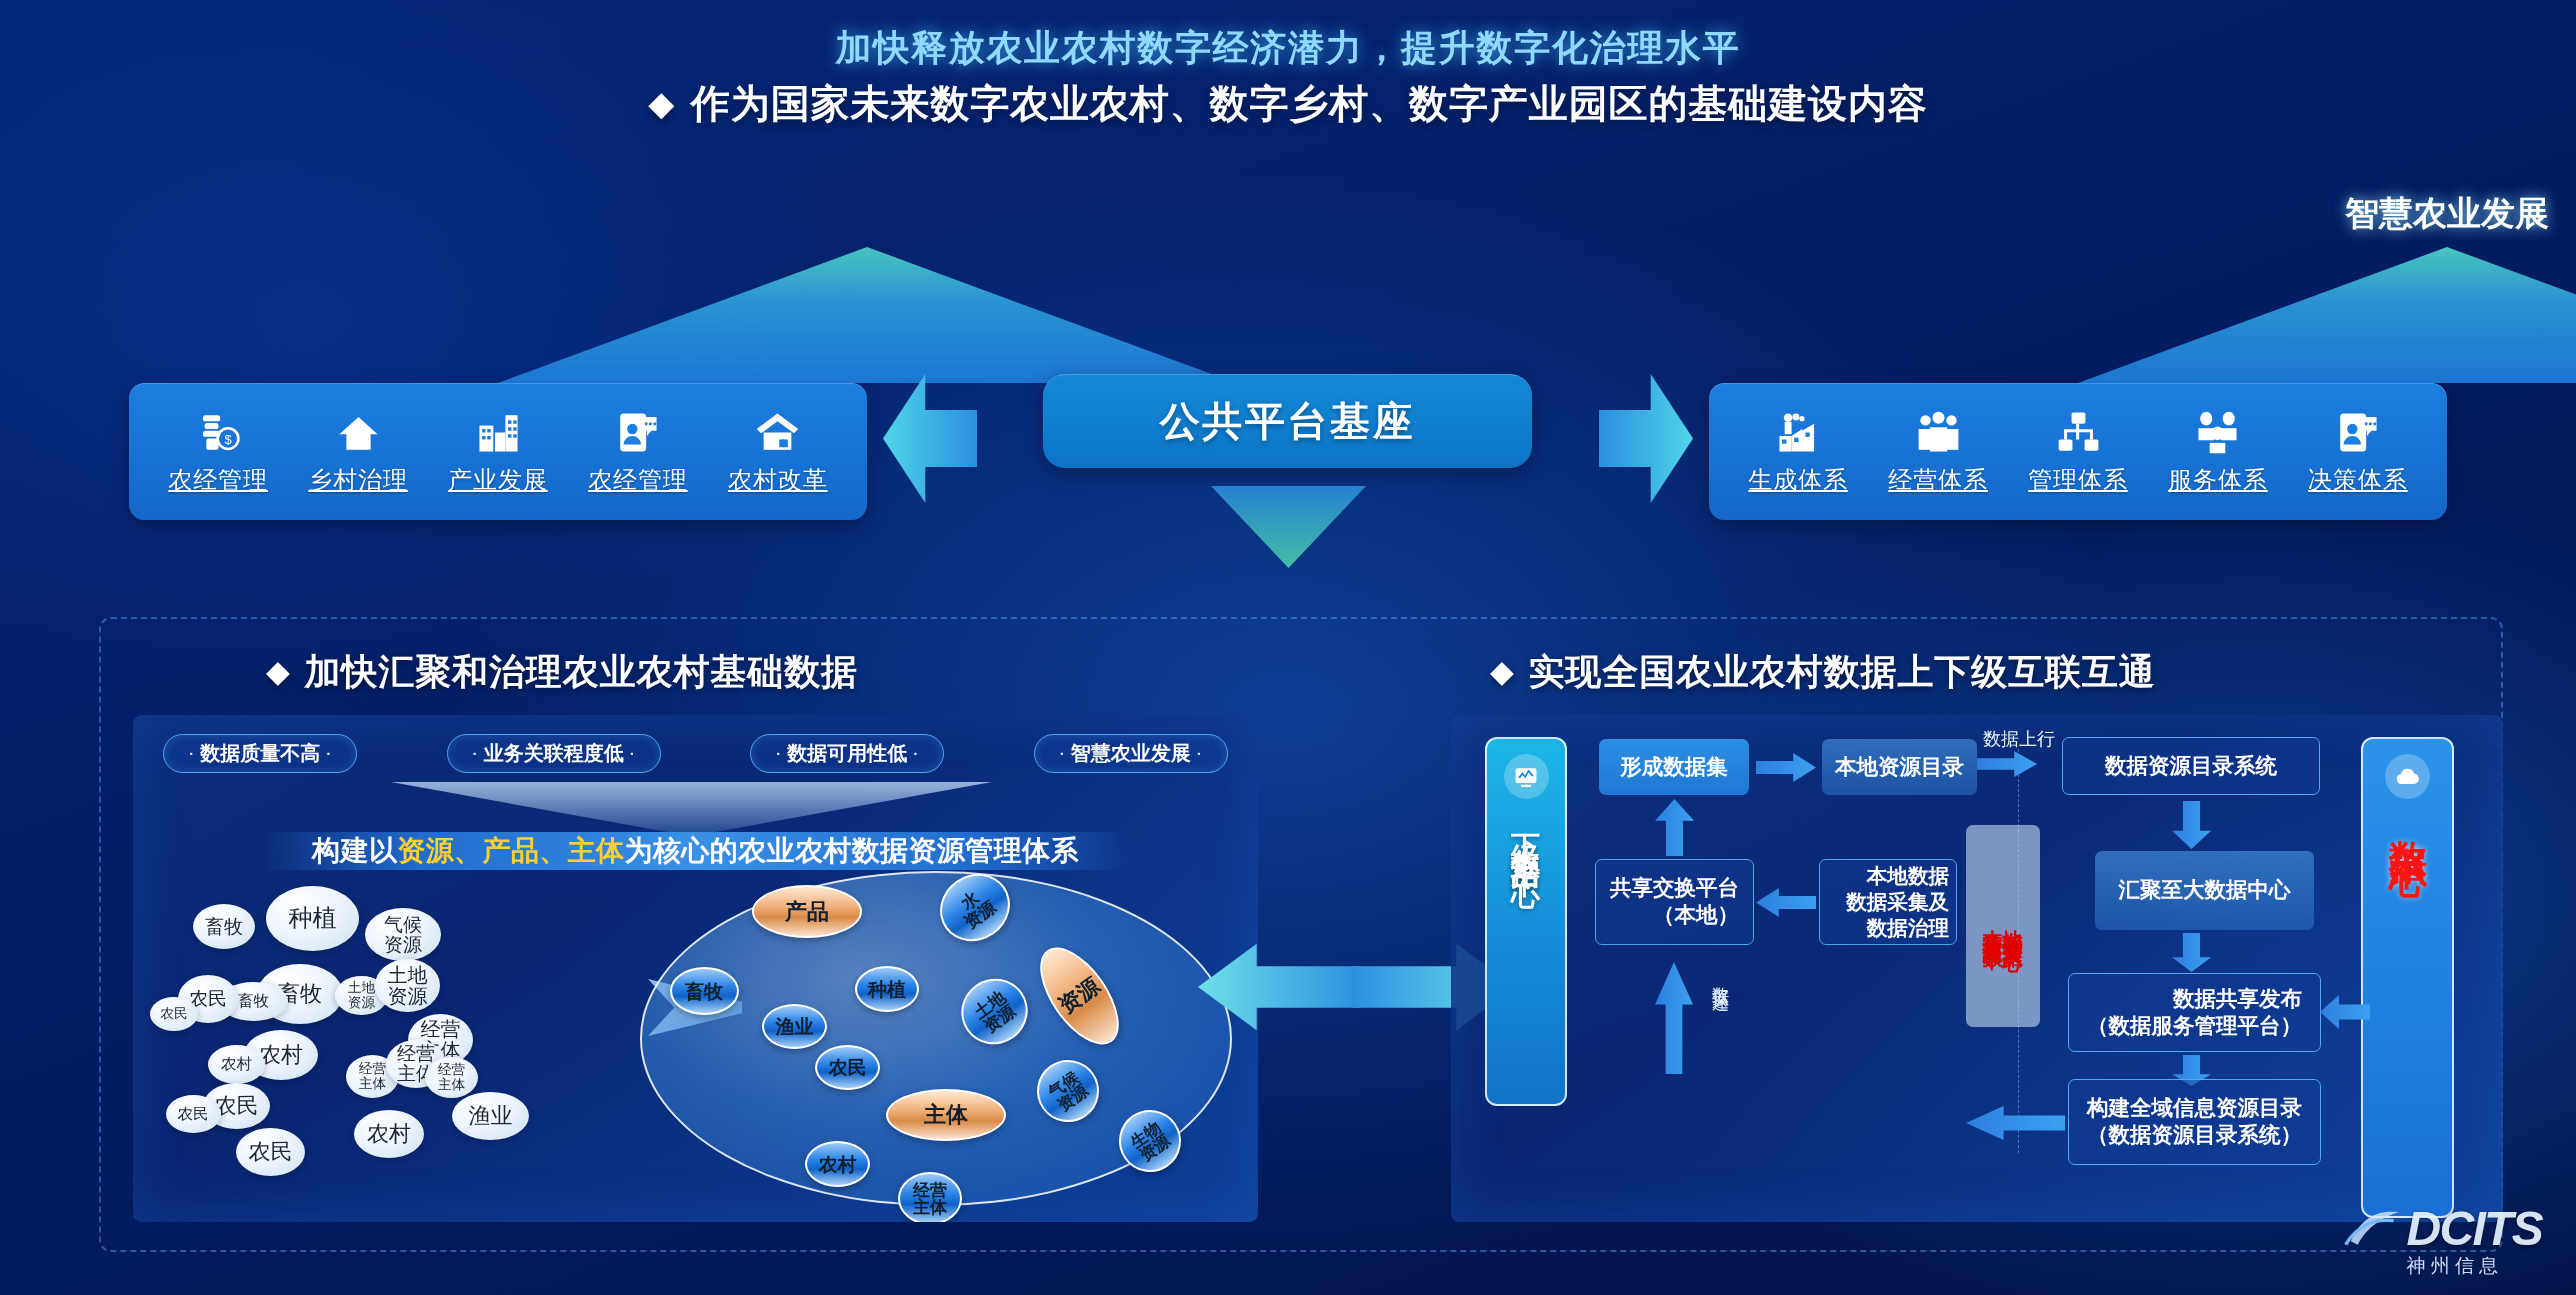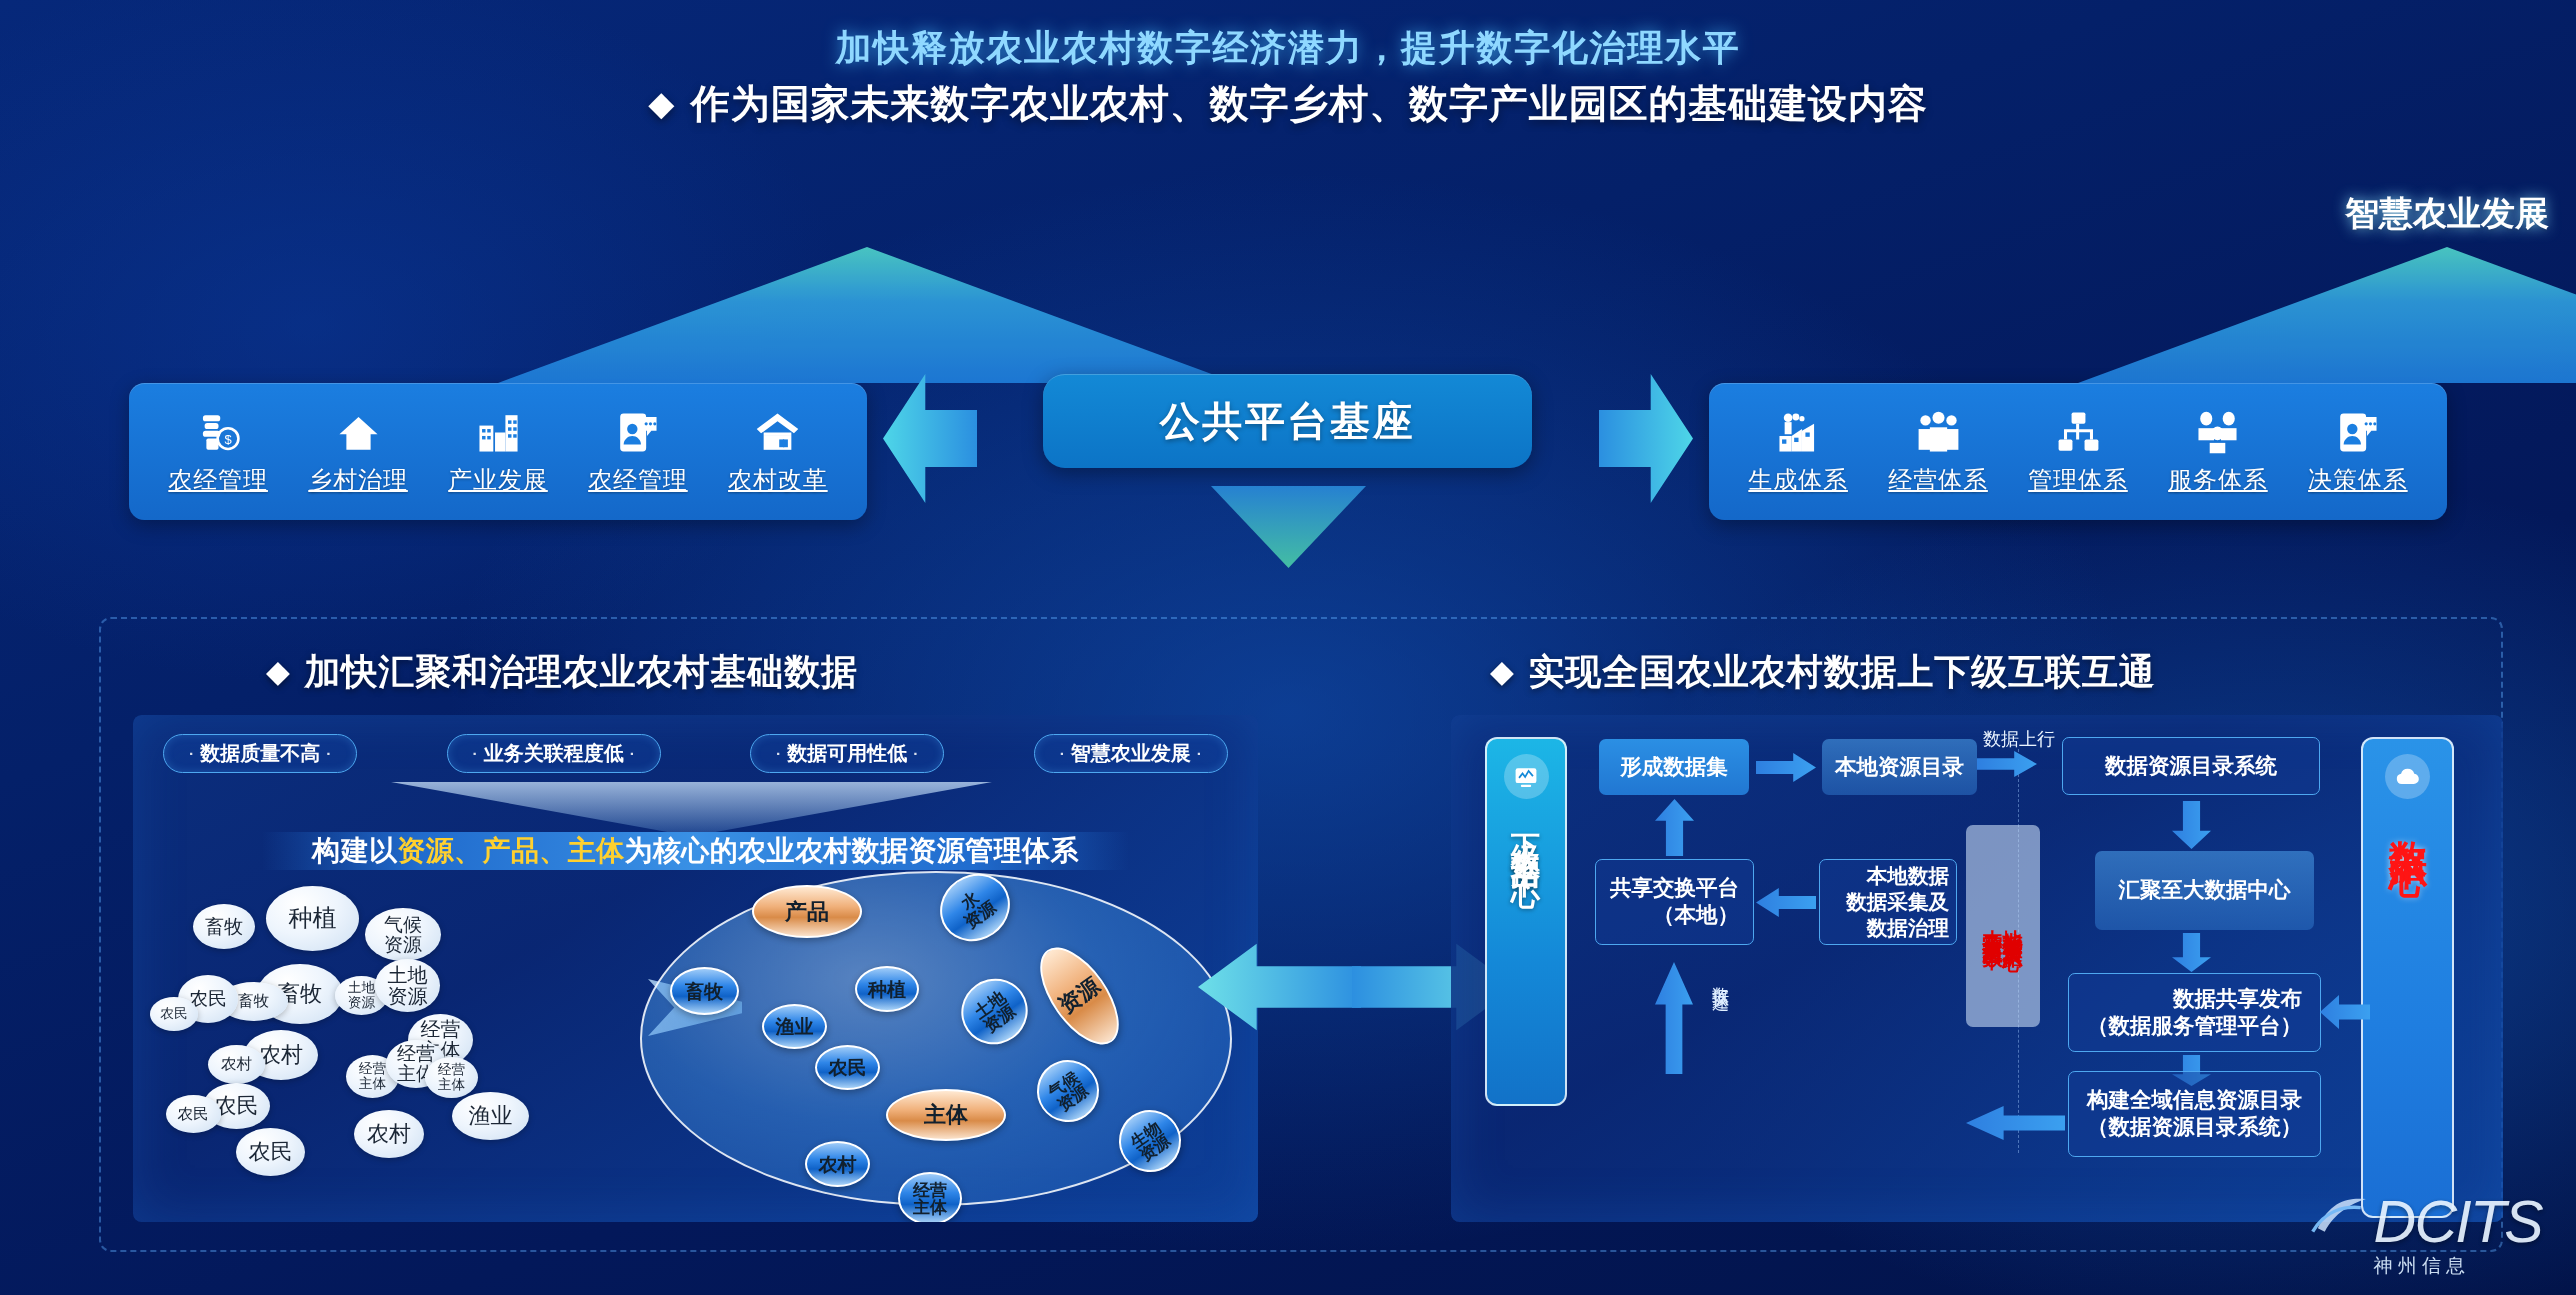--- a/index.html
+++ b/index.html
@@ -185,21 +185,21 @@
     display:flex; align-items:center; justify-content:center; padding:8.6px 3.4px;
   }
   .redpanel .rt { writing-mode:vertical-rl; text-orientation:upright;
                   color:#e00000; font-size:20px; font-weight:bold; letter-spacing:2.6px; line-height:1.0;}
 
   
   #vsep { border-left:1.7px dashed rgba(160,200,250,.45); }
 
   
   #logo { right:34px; bottom:17px; text-align:left; opacity:.92; }
-  #logo .mark { font-size:59px; font-weight:normal; color:#e8f3ff; font-style:italic; letter-spacing:-1.7px;
+  #logo .mark { font-size:48px; font-weight:bold; color:#e8f3ff; font-style:italic; letter-spacing:-1.7px;
                 text-shadow:0 1.7px 5.2px rgba(0,0,0,.4);}
   #logo .cn { font-size:19px; color:#dceeff; letter-spacing:5.2px; margin-top:-3.4px;}
   #logo .swoosh { position:absolute; left:-62px; top:3.4px; width:60px; height:45px; }
 </style>
 </head>
 <body>
 
 <div class="abs" id="main-title">加快释放农业农村数字经济潜力，提升数字化治理水平</div>
 <div class="abs" id="sub-title">
   <span class="dia">◆</span><span>作为国家未来数字农业农村、数字乡村、数字产业园区的基础建设内容</span>
@@ -545,21 +545,21 @@
   <div class="fbox outline" style="left:611px; top:22px; width:258px; height:58px; font-size:21.5px;">数据资源目录系统</div>
   <div class="far down" style="left:721px; top:86px; width:39px; height:48px;"></div>
 
   <div class="fbox soft" style="left:644px; top:136px; width:219px; height:79px; font-size:21.5px;">汇聚至大数据中心</div>
   <div class="far down" style="left:721px; top:218px; width:39px; height:39px;"></div>
 
   <div class="fbox outline" style="left:617px; top:258px; width:253px; height:79px; font-size:21.5px; white-space:pre-line;">数据共享发布
 （数据服务管理平台）</div>
   <div class="far down" style="left:721px; top:340px; width:39px; height:31px;"></div>
 
-  <div class="fbox outline" style="left:617px; top:356px; width:253px; height:86px; font-size:21.5px; white-space:pre-line;">构建全域信息资源目录
+  <div class="fbox outline" style="left:617px; top:364px; width:253px; height:86px; font-size:21.5px; white-space:pre-line;">构建全域信息资源目录
 （数据资源目录系统）</div>
 
   <div class="far left" style="left:515px; top:391px; width:99px; height:34px;"></div>
 
   <div class="far left" style="left:869px; top:280px; width:50px; height:34px;"></div>
 </div>
 
 <div class="abs" id="logo">
   <svg class="swoosh" viewBox="0 0 70 52">
     <path d="M8 42 C22 10, 44 6, 64 8 C46 14, 28 24, 16 46 Z" fill="#cfe6ff" opacity=".9"></path>

